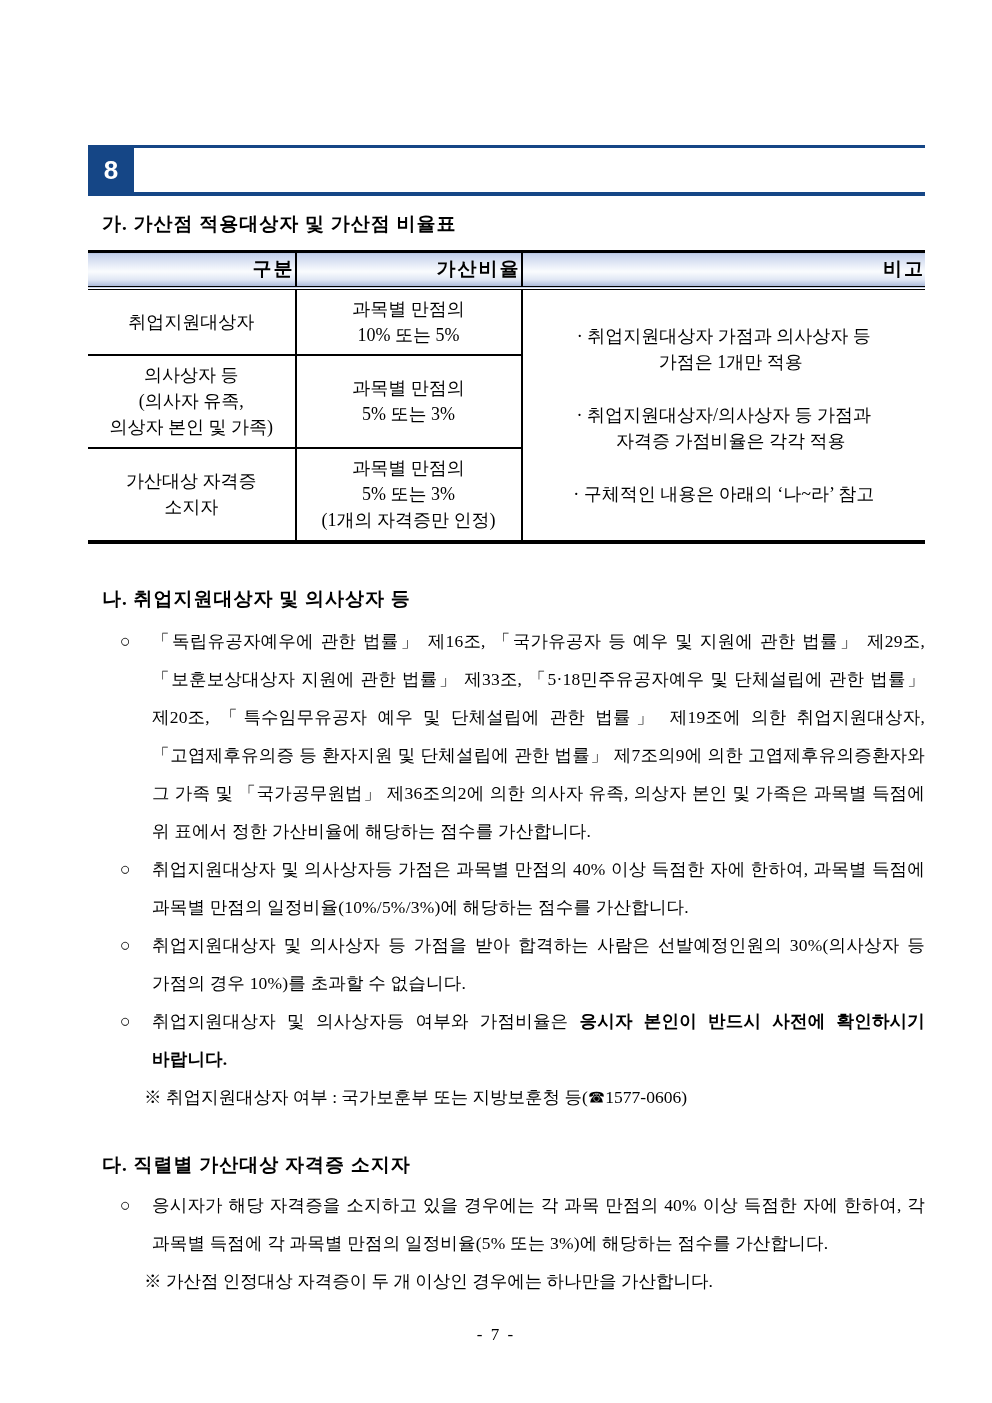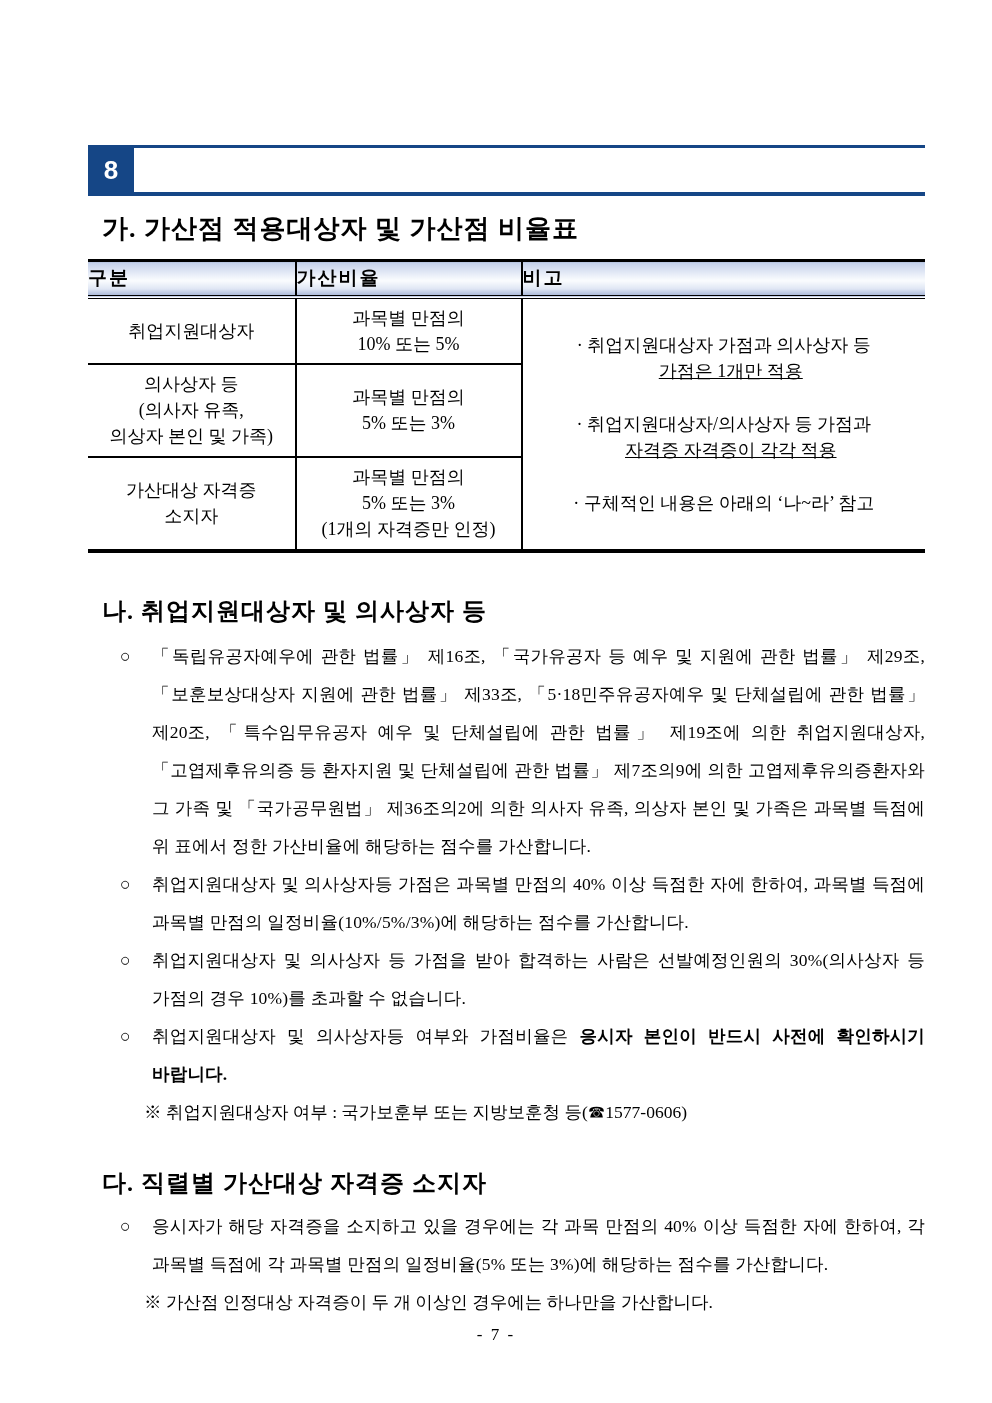--- a/index.html
+++ b/index.html
@@ -40,21 +40,21 @@
     font-size: 30px;
     font-weight: bold;
     letter-spacing: 3px;
     display: flex;
     align-items: center;
   }
 
   
   .sub-heading {
     margin: 15px 0 0 14px;
-    font-size: 26px;
+    font-size: 19px;
     font-weight: bold;
     letter-spacing: 1px;
   }
 
   
   table.bonus {
     width: 100%;
     margin-top: 13px;
     border-collapse: collapse;
     border-top: 3px solid #000;
@@ -62,21 +62,21 @@
     table-layout: fixed;
   }
   table.bonus col.c1 { width: 24.8%; }
   table.bonus col.c2 { width: 27.0%; }
   table.bonus col.c3 { width: 48.2%; }
   table.bonus th {
     height: 36px;
     font-size: 19px;
     font-weight: bold;
     letter-spacing: 2px;
-    text-align: left;
+    text-align: right;
     vertical-align: middle;
     background: linear-gradient(180deg, #c3cfe9 0%, #eef2fa 42%, #fafcfe 55%, #dfe6f4 80%, #a9b8d8 100%);
     border-bottom: 4px double #000;
   }
   table.bonus th + th { border-left: 2px solid #000; }
   table.bonus td {
     font-size: 18px;
     line-height: 26px;
     text-align: center;
     vertical-align: middle;
@@ -88,27 +88,27 @@
   td.h1 { height: 64px; }
   td.h2 { height: 88px; }
   td.h3 { height: 76px; }
   td.remarks-cell {
     text-align: left;
     vertical-align: middle;
     padding: 10px 6px 10px 16px;
     line-height: 27px;
   }
   .remark { margin: 27px 0; }
-  .remark-line.cont { padding-left: 14px; text-decoration: underline; }
+  .remark-line.cont { padding-left: 14px; }
 
   
   .section { margin-top: 44px; }
   .section-heading {
     margin-left: 14px;
-    font-size: 24px;
+    font-size: 19px;
     font-weight: bold;
     letter-spacing: 1px;
   }
   .bullet {
     display: flex;
     margin: 0 0 0 32px;
   }
   .bullet .marker {
     flex: 0 0 32px;
     font-size: 18px;
@@ -175,21 +175,21 @@
           <td class="sep-r h1 cell-lines">취업지원대상자</td>
           <td class="sep-r h1 cell-lines">과목별 만점의
 10% 또는 5%</td>
           <td class="remarks-cell" rowspan="3">
             <div class="remark">
               <div class="remark-line">· 취업지원대상자 가점과 의사상자 등</div>
               <div class="remark-line cont">가점은 1개만 적용</div>
             </div>
             <div class="remark">
               <div class="remark-line">· 취업지원대상자/의사상자 등 가점과</div>
-              <div class="remark-line cont">자격증 자격증이 각각 적용</div>
+              <div class="remark-line cont">자격증 가점비율은 각각 적용</div>
             </div>
             <div class="remark">
               <div class="remark-line">· 구체적인 내용은 아래의 ‘나~라’ 참고</div>
             </div>
           </td>
         </tr>
         <tr class="rowline">
           <td class="sep-r h2 cell-lines">의사상자 등
 (의사자 유족,
 의상자 본인 및 가족)</td>

